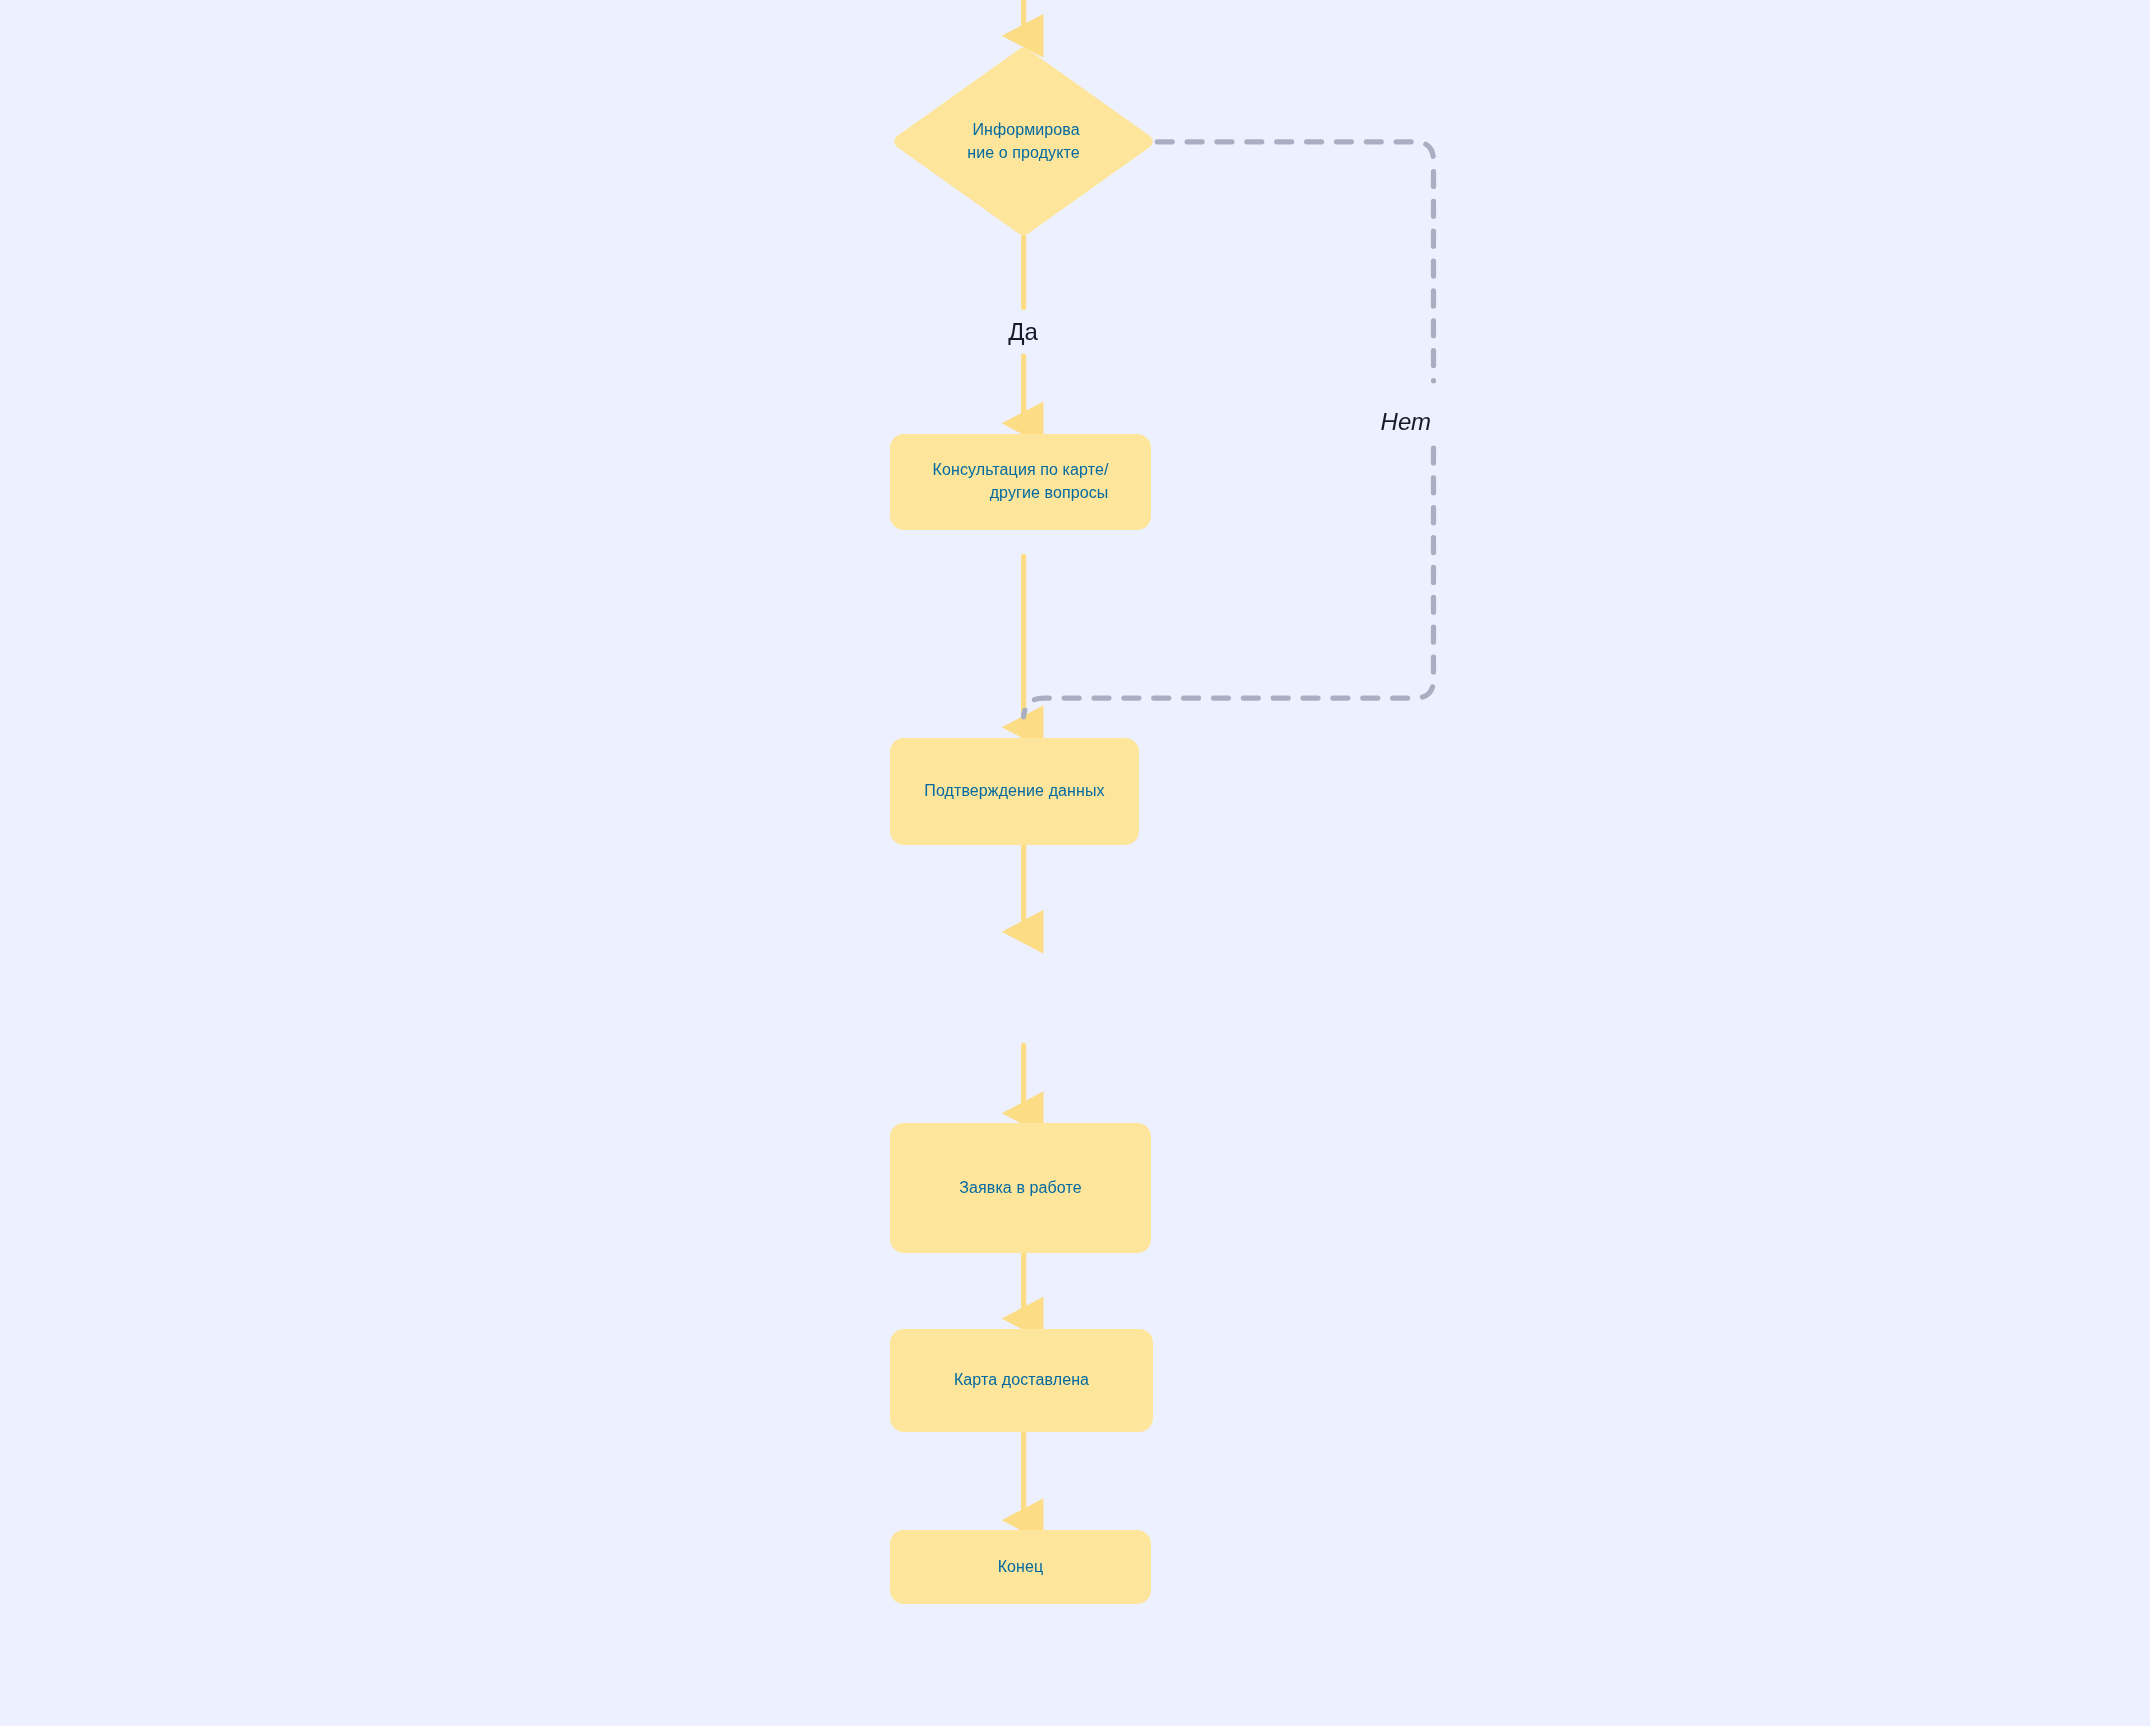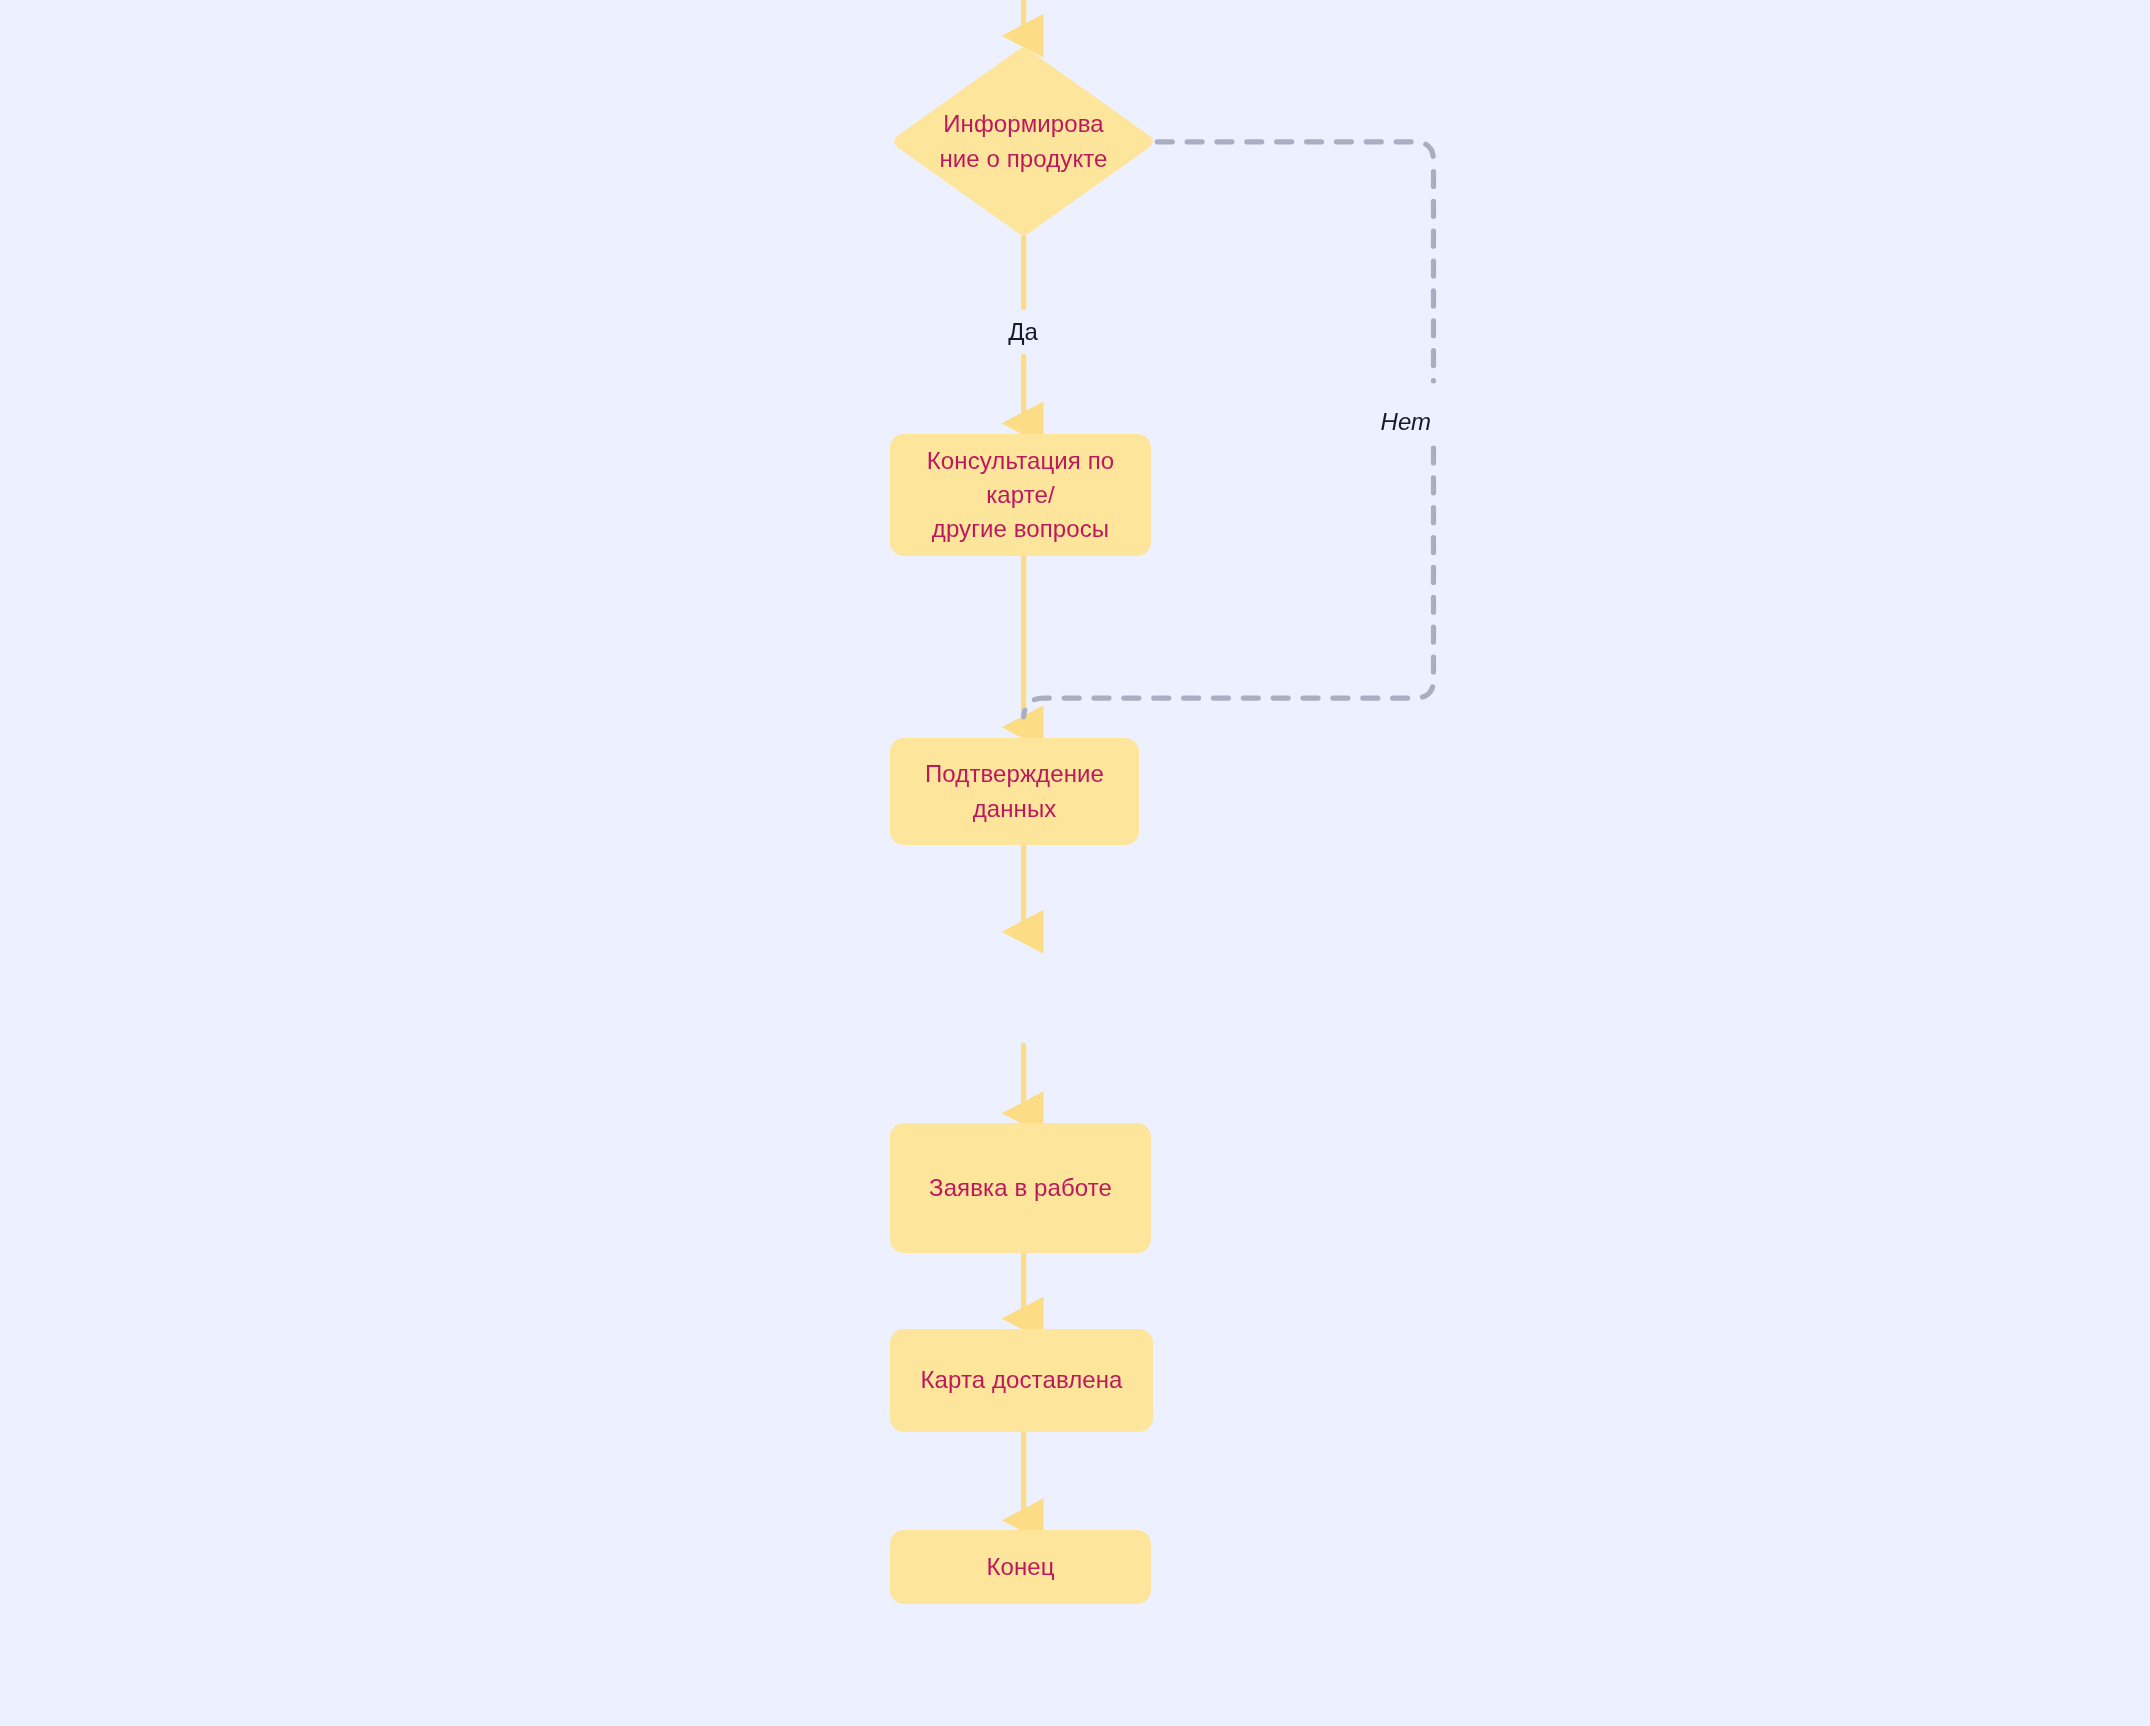--- a/index.html
+++ b/index.html
@@ -25,23 +25,23 @@
     width: 2151px;
     height: 1727px;
     pointer-events: none;
   }
   .node {
     position: absolute;
     box-sizing: border-box;
     display: flex;
     align-items: center;
     justify-content: center;
-    text-align: center;
-    color: #be185d;
-    font-size: 24px;
+    text-align: right;
+    color: #0369a1;
+    font-size: 16px;
     line-height: 1.42;
     letter-spacing: 0.1px;
   }
   .node-box {
     background: #fde69b;
     border-radius: 14px;
   }
   .node-box .node-label {
     padding: 0 16.4px;
     white-space: pre-line;
@@ -120,21 +120,21 @@
   </svg>
 
   <div class="node node-diamond" style="left:893px; top:46px; width:261px; height:191px;">
     <svg class="diamond-shape" viewBox="0 0 350 256" preserveAspectRatio="none">
       <path d="M 168 5 Q 175 0 182 5 L 345 121 Q 352 128 345 135 L 182 251 Q 175 256 168 251 L 5 135 Q -2 128 5 121 Z" fill="#fde69b"></path>
     </svg>
     <span class="node-label">Информирова
 ние о продукте</span>
   </div>
 
-  <div class="node node-box" style="left:890px; top:434px; width:261px; height:122px;">
+  <div class="node node-box" style="left:890px; top:434px; width:261px; height:96px;">
     <span class="node-label">Консультация по карте/
 другие вопросы</span>
   </div>
 
   <div class="node node-box" style="left:890px; top:738px; width:249px; height:107px;">
     <span class="node-label">Подтверждение данных</span>
   </div>
 
 
   <div class="node node-box" style="left:890px; top:1123px; width:261px; height:130px;">

